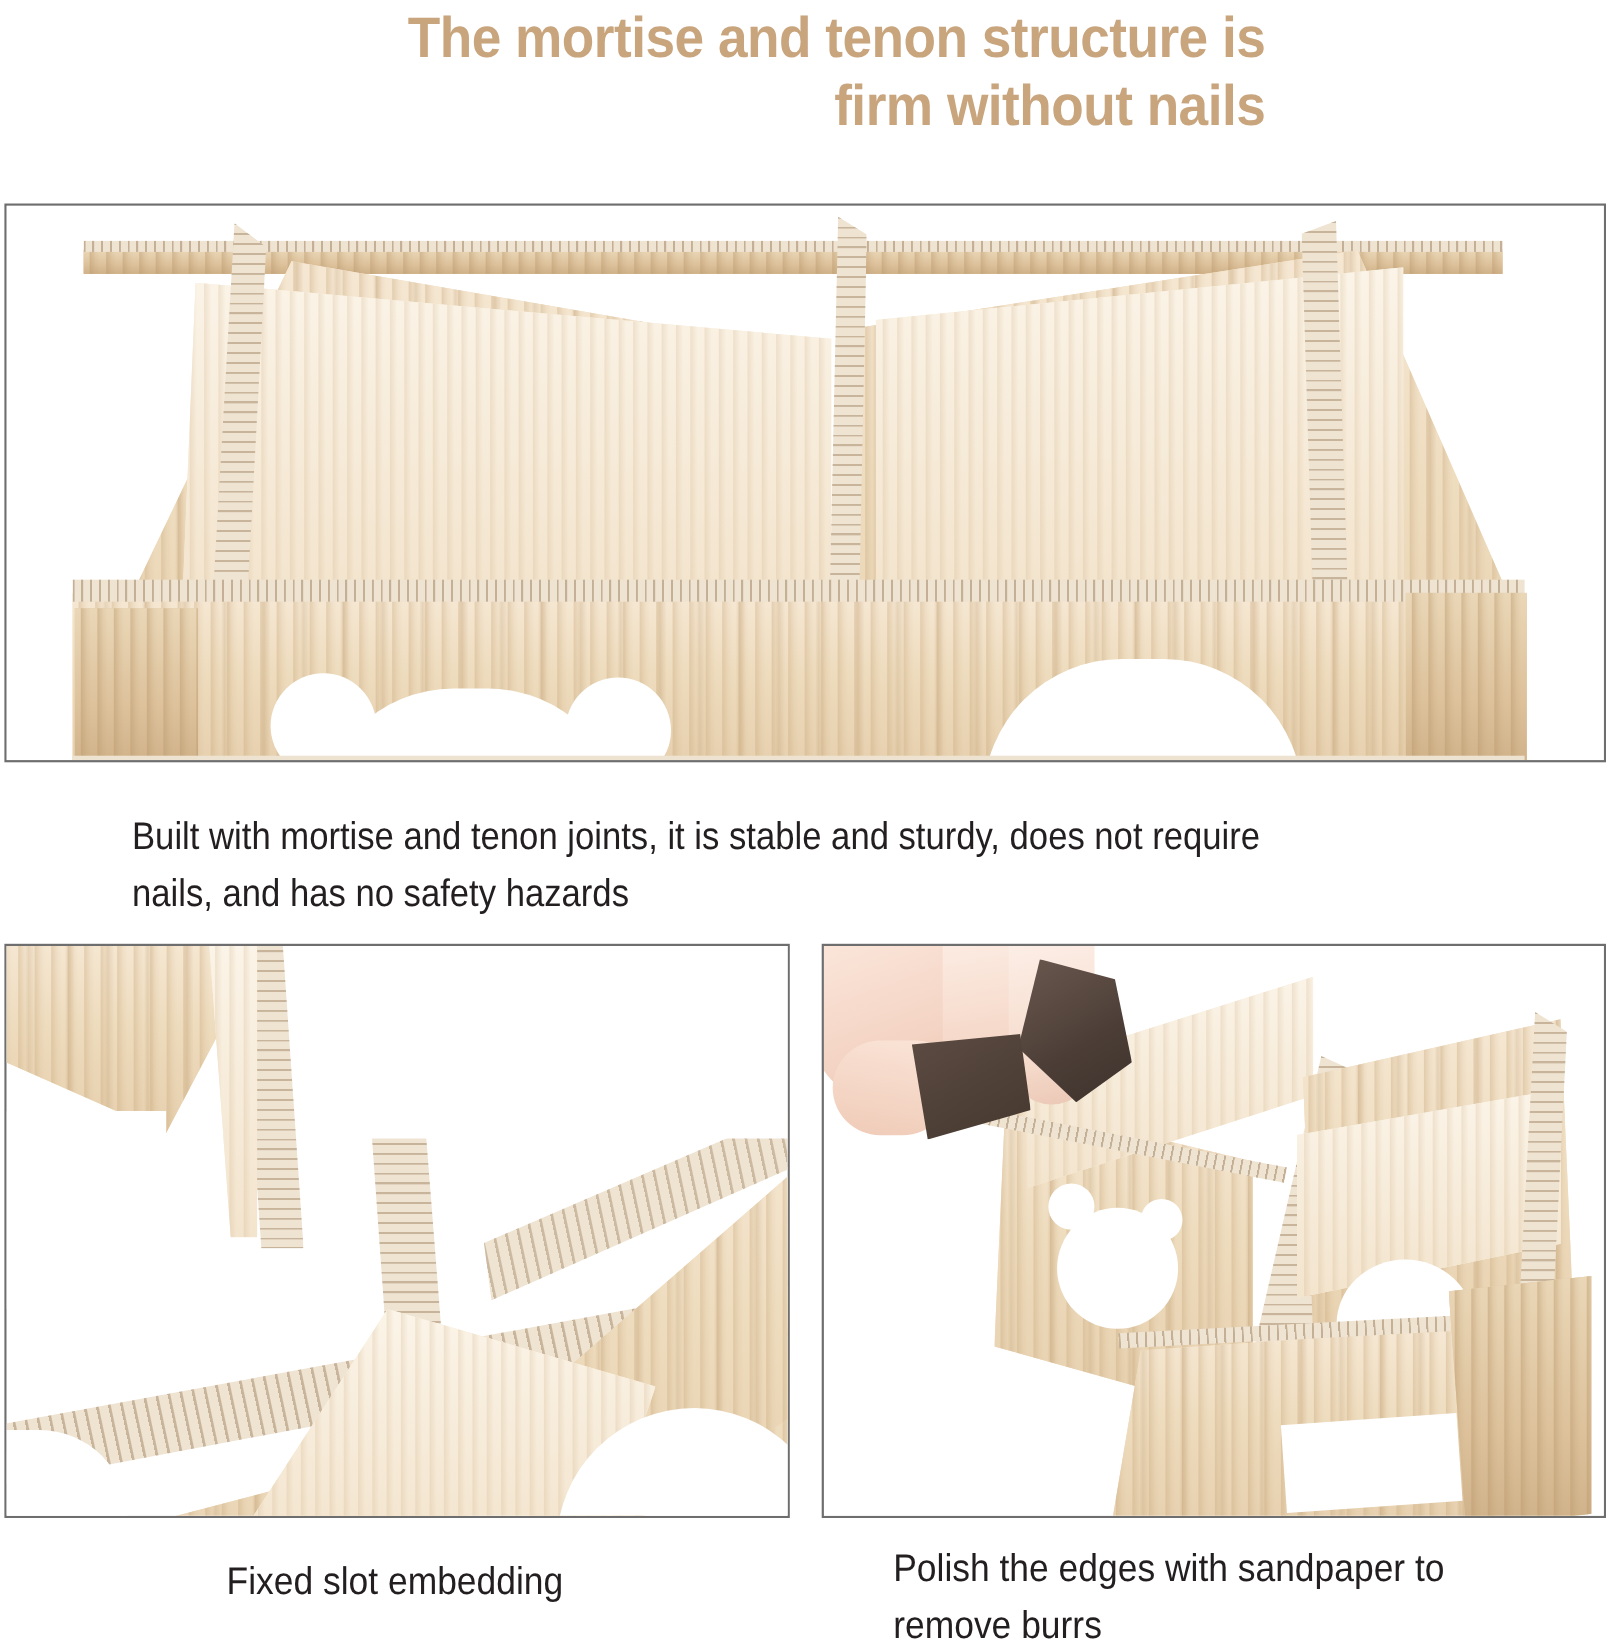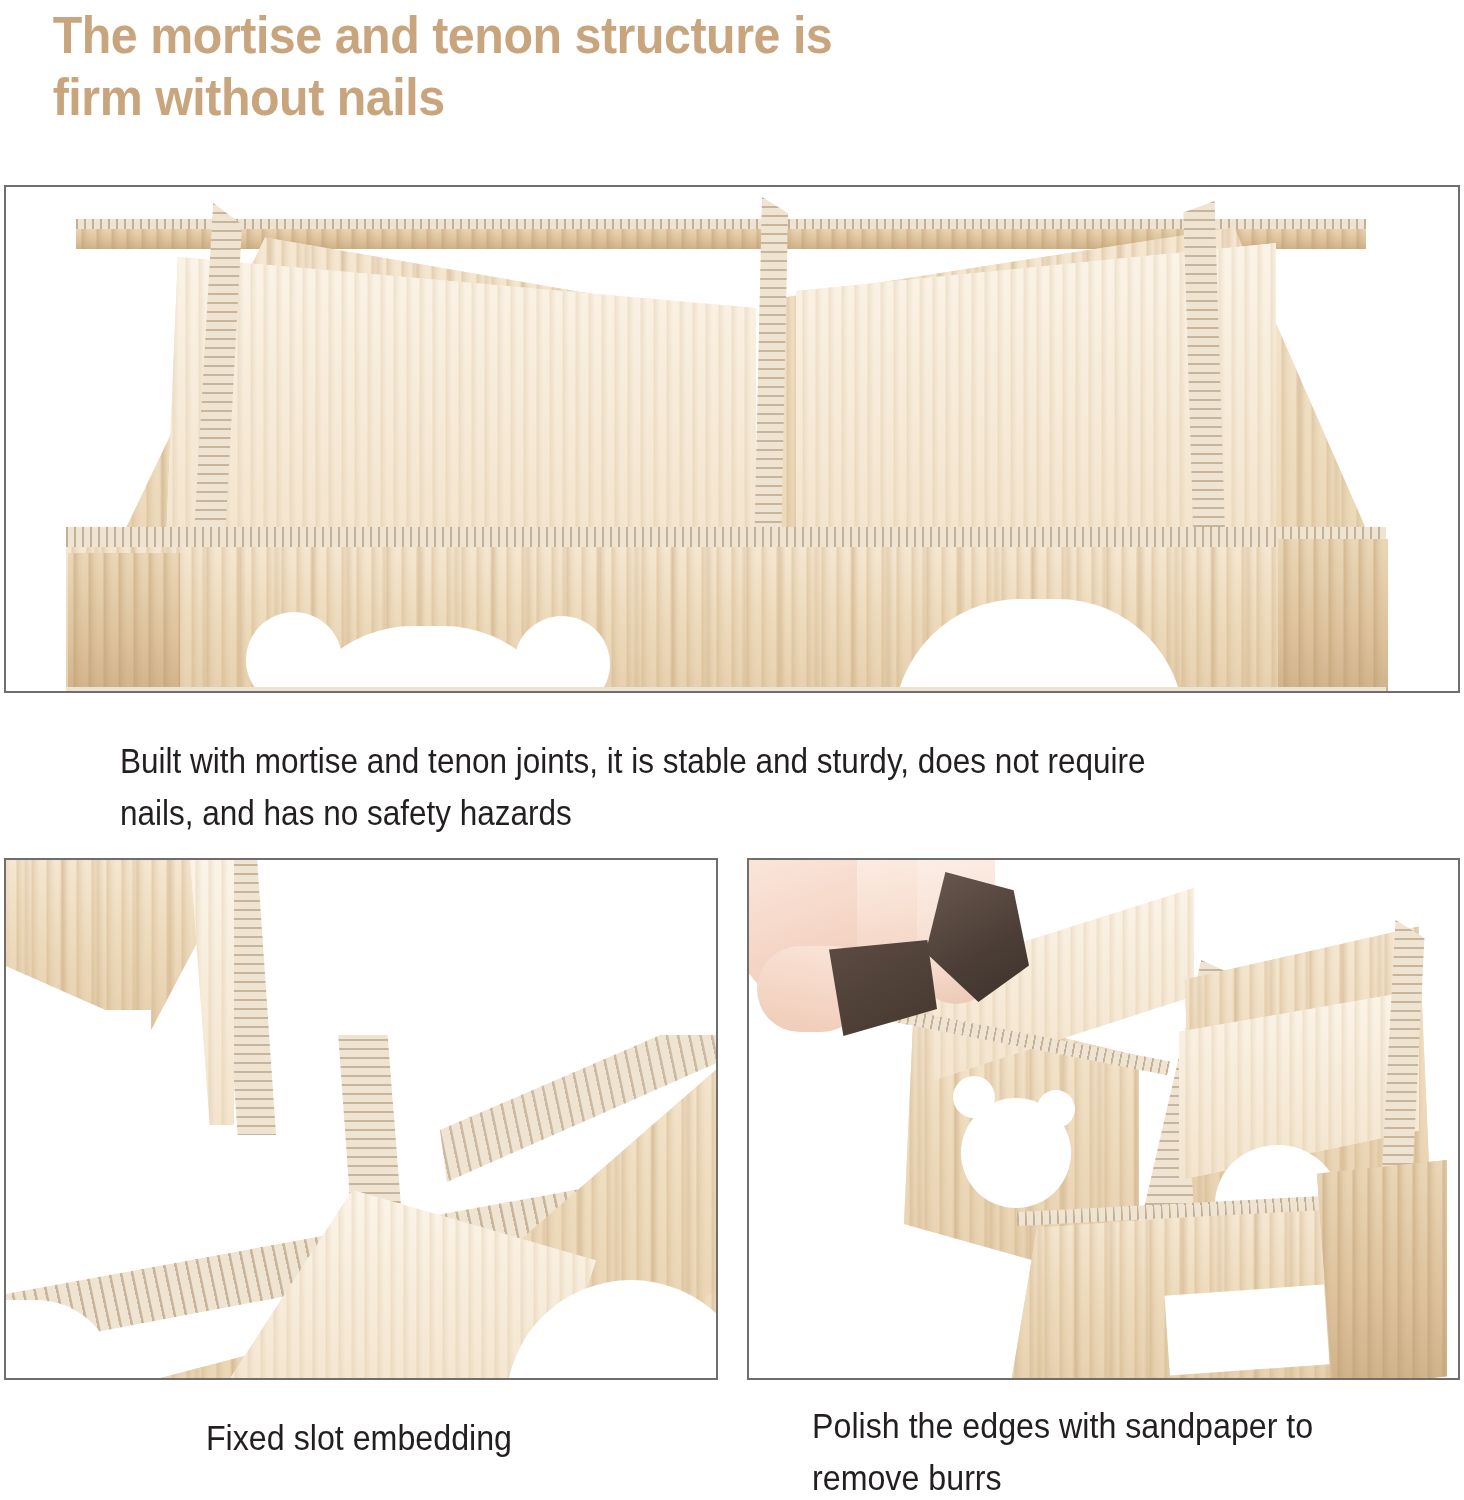--- a/index.html
+++ b/index.html
@@ -6,22 +6,22 @@
   body{
     width:1464px;height:1500px;
     background:#ffffff;
     font-family:"Liberation Sans", sans-serif;
     overflow:hidden;
     position:relative;
   }
 
   
   #title-block{
-    position:absolute; left:11px; top:4px; width:1192px;
-    text-align:left;
+    position:absolute; left:0; top:4px; width:1192px;
+    text-align:right;
   }
   #title-block .tline{
     display:block;
     color:#c9a57e;
     font-family:"Liberation Sans", sans-serif;
     font-weight:bold;
     font-size:52px;
     line-height:62px;
     letter-spacing:-0.5px;
     transform:scaleX(0.93);

